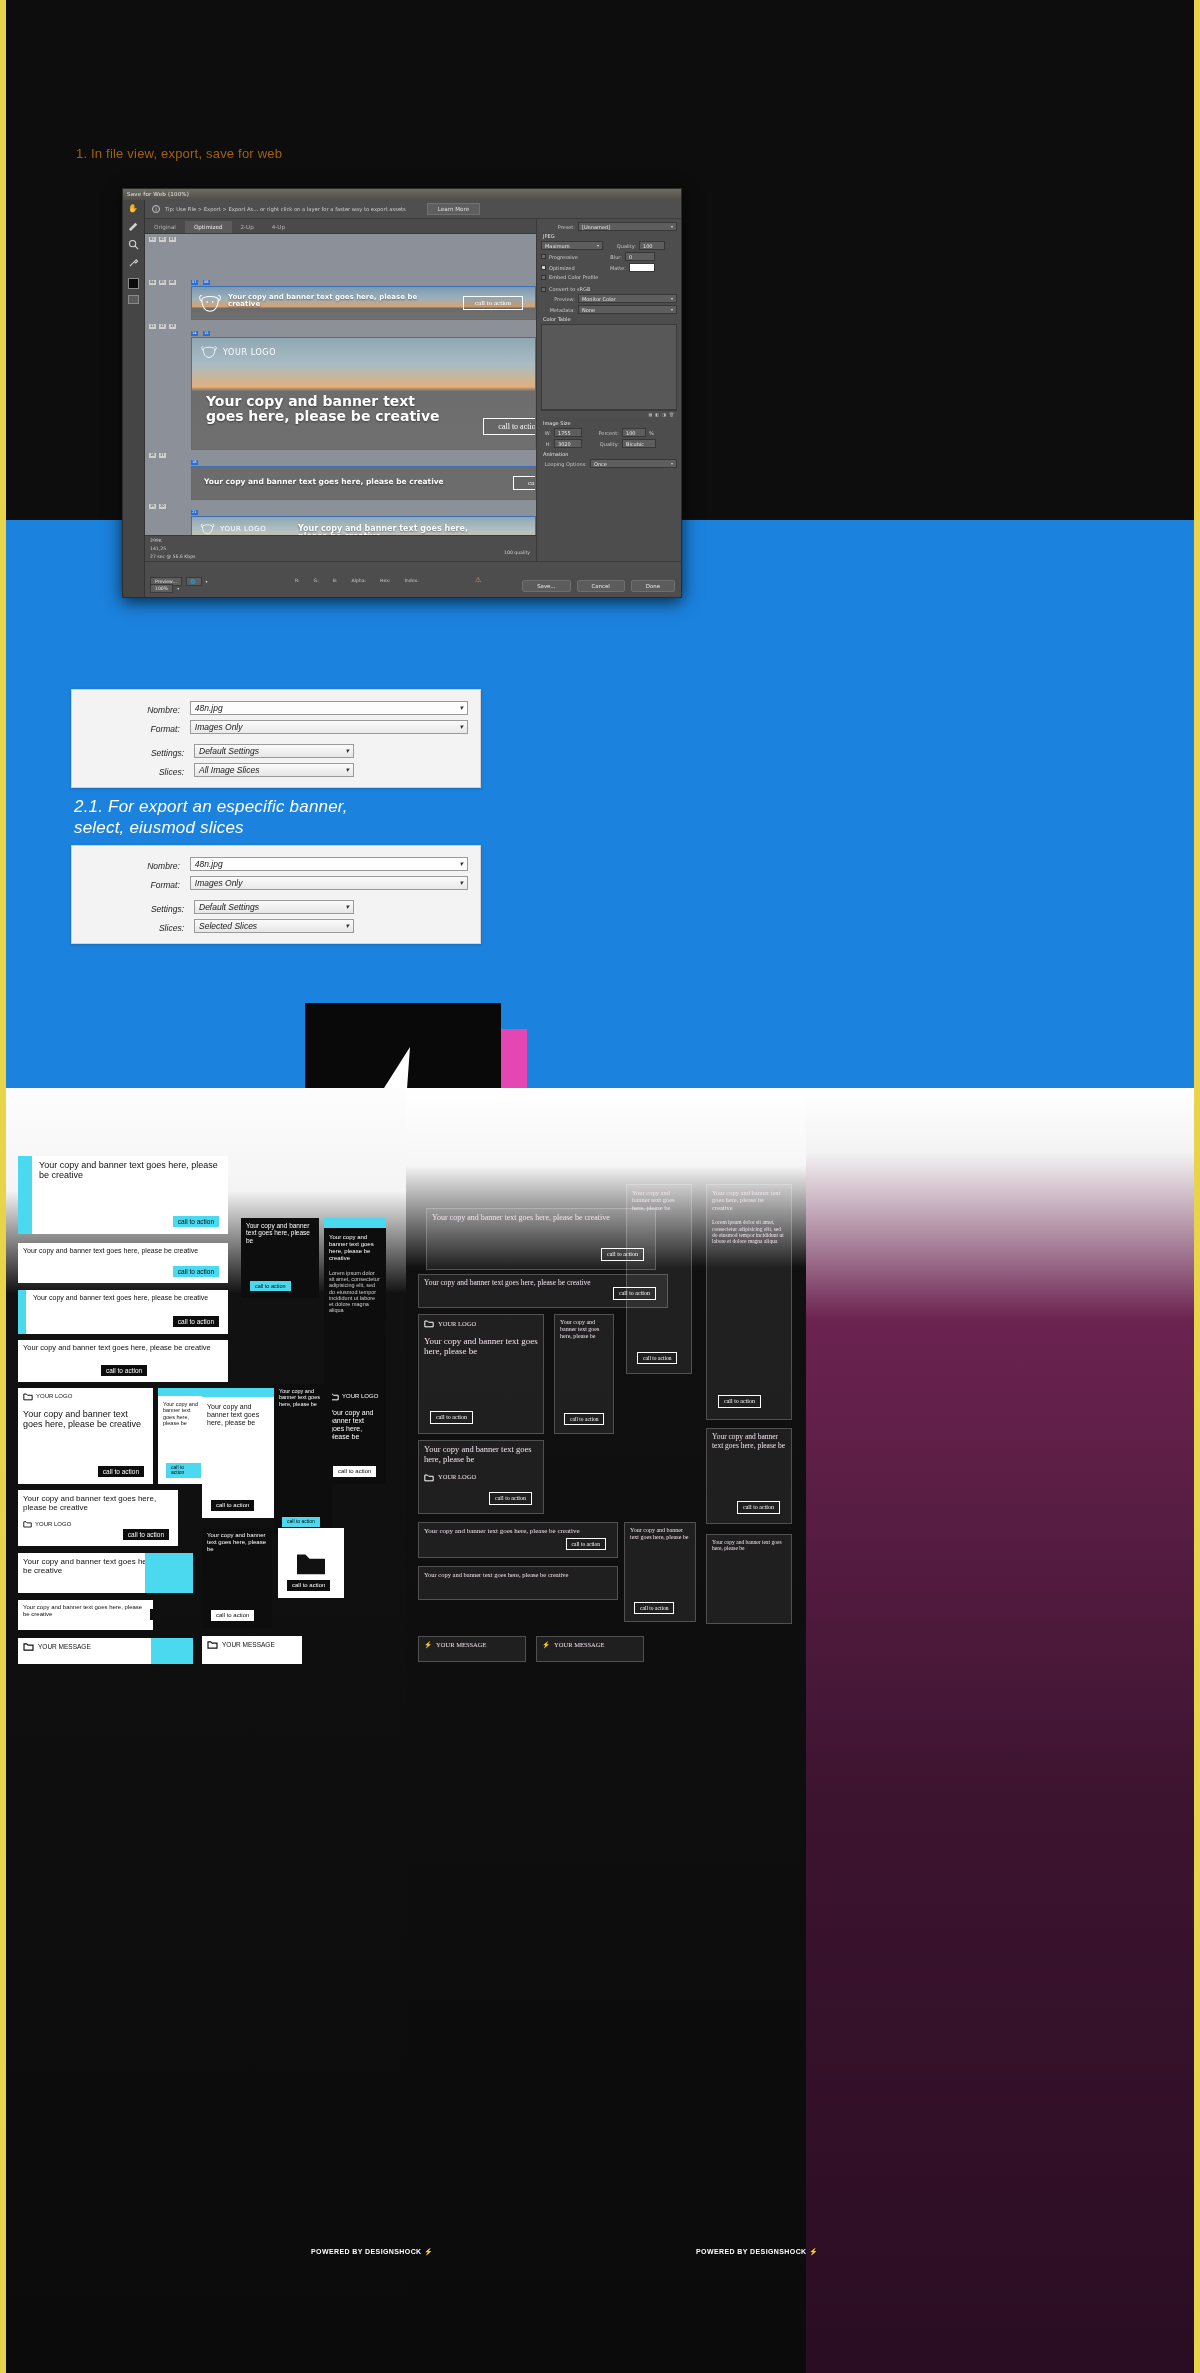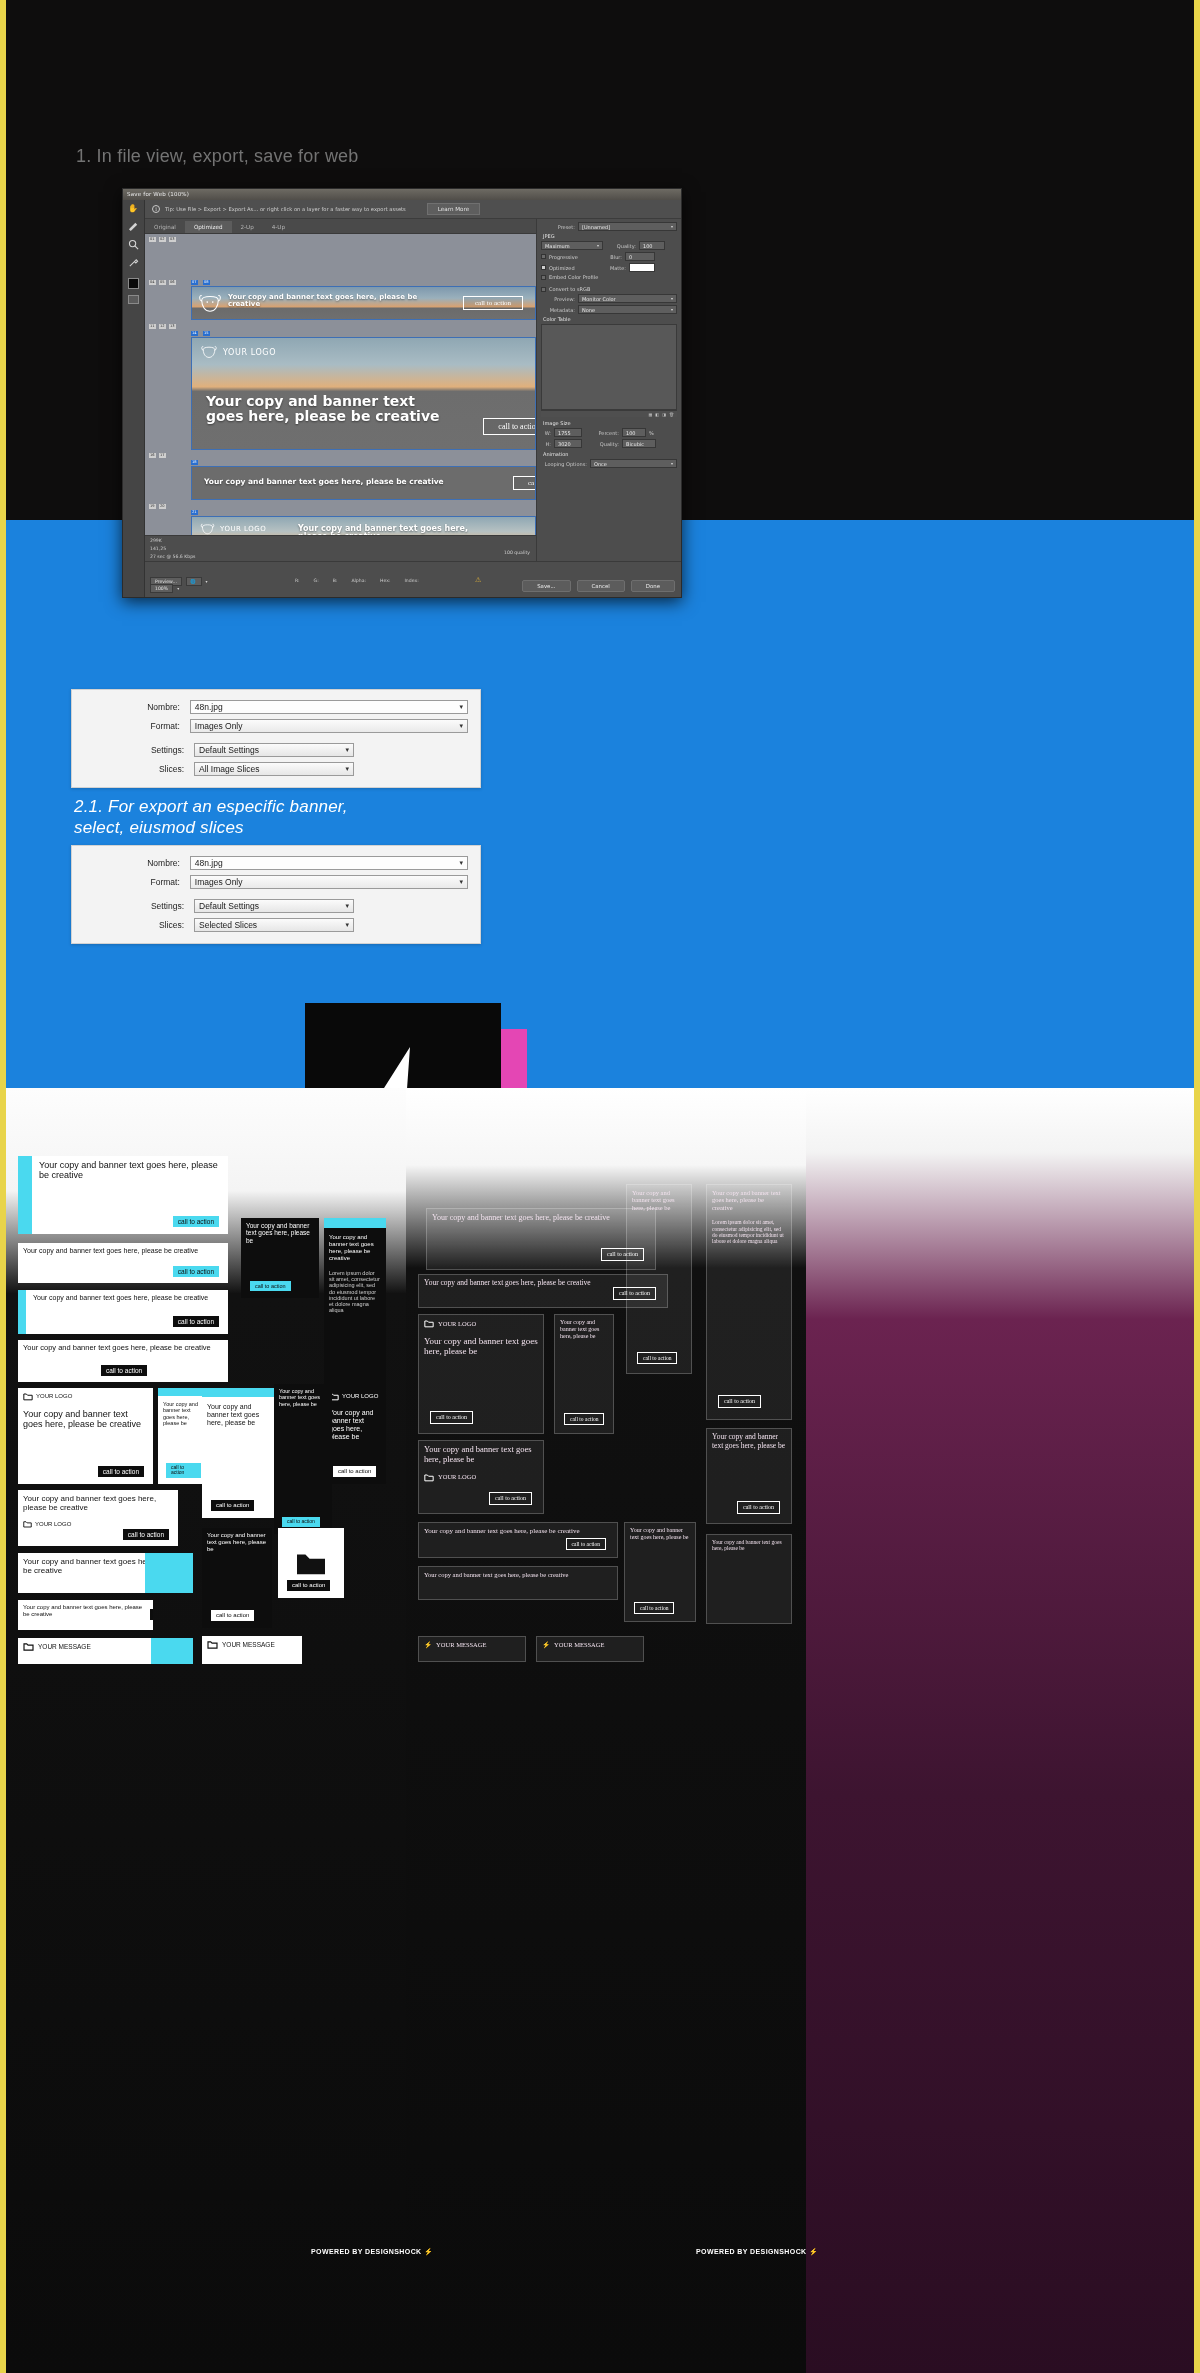--- a/index.html
+++ b/index.html
@@ -24,21 +24,21 @@
   .page-title {
     position: absolute; top: 36px; left: 0; right: 0;
     text-align: center;
     font-family: "Liberation Serif", serif;
     font-size: 56px;
     color: #2a85de;
     letter-spacing: 1px;
   }
   .step-1 {
     position: absolute; top: 146px; left: 70px;
-    font-size: 18px; color: #737373; font-weight: 300;
+    font-size: 13px; color: #a16207; font-weight: 300;
     letter-spacing: .2px;
   }
   
   .sec-blue {
     position: absolute; left: 0; right: 0; top: 520px; height: 568px;
     background: #1b82dd;
   }
   
   .psd {
     position: absolute;
@@ -159,21 +159,21 @@
   .step-head {
     position: absolute; font-size: 17px; color: #ffffff; font-weight: 300;
     line-height: 1.25; letter-spacing: .2px;
   }
   .form-card {
     position: absolute;
     background: #f3f3f3; border: 1px solid #d2d2d2;
     box-shadow: 0 1px 3px rgba(0,0,0,.18);
     width: 410px; padding: 9px 12px 10px 12px;
   }
-  .frow { display: flex; align-items: center; height: 16px; margin-bottom: 3px; }
+  .frow { display: flex; align-items: flex-end; height: 16px; margin-bottom: 3px; font-style: italic; }
   .flabel { width: 110px; text-align: right; padding-right: 10px;
             font-size: 8.5px; color: #222; font-family: "Liberation Sans", sans-serif; }
   .fsel {
     height: 14px; border: 1px solid #9a9a9a; background: #fdfdfd;
     display: flex; align-items: center; justify-content: space-between;
     padding: 0 4px; font-size: 8.5px; color: #1a1a1a;
   }
   .fsel.wide { width: 290px; }
   .fsel.narrow { width: 160px; background: linear-gradient(180deg,#fbfbfb,#e6e6e6); }
   .fsel.grad { background: linear-gradient(180deg,#fbfbfb,#e9e9e9); }

